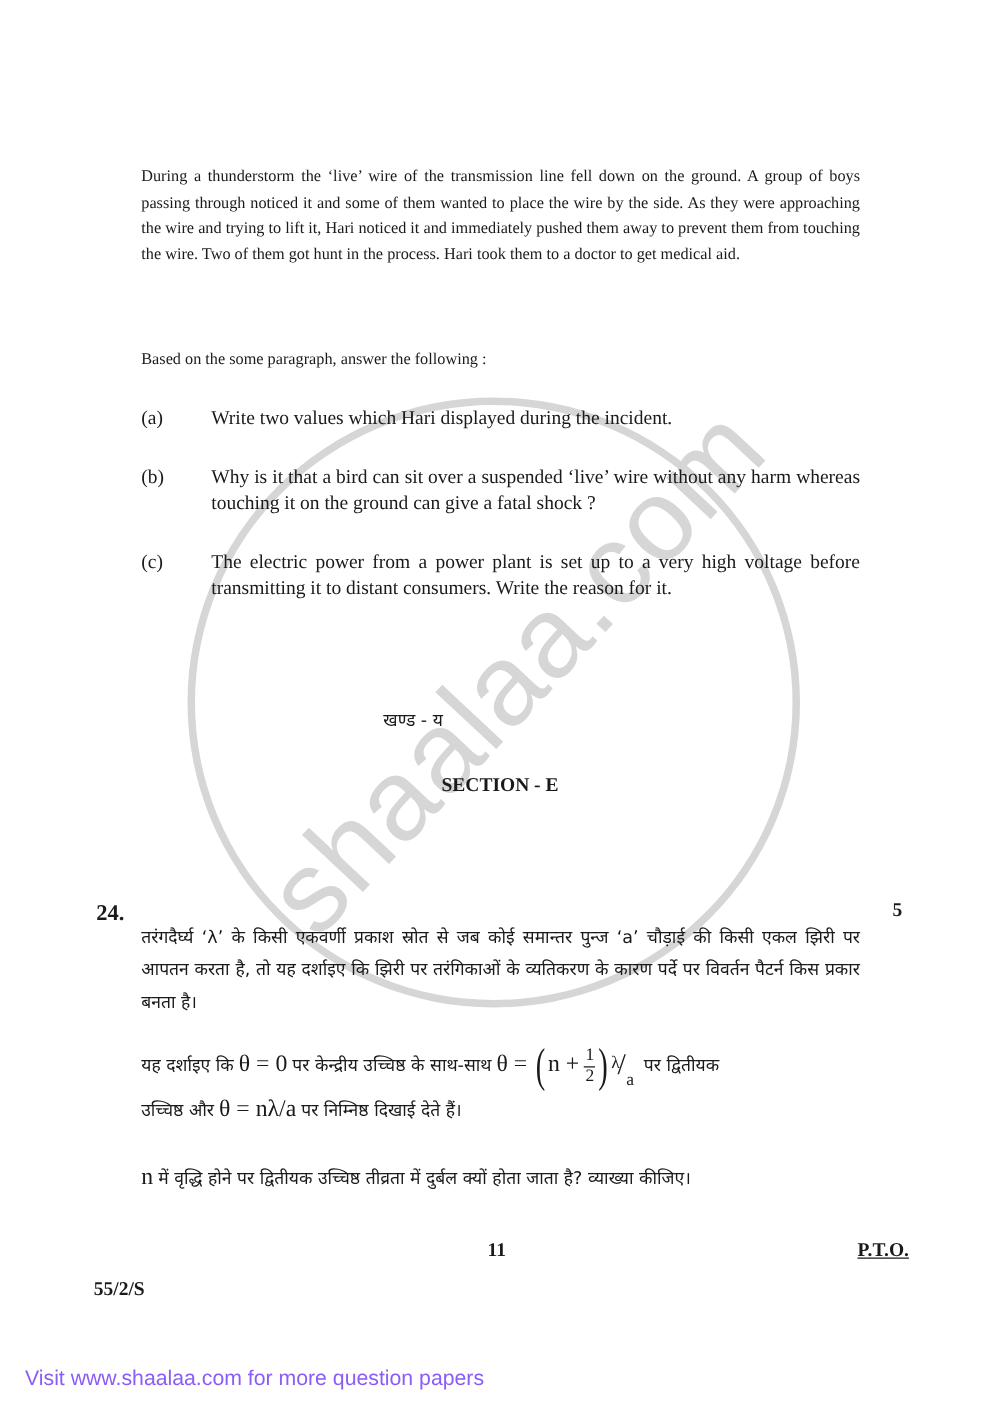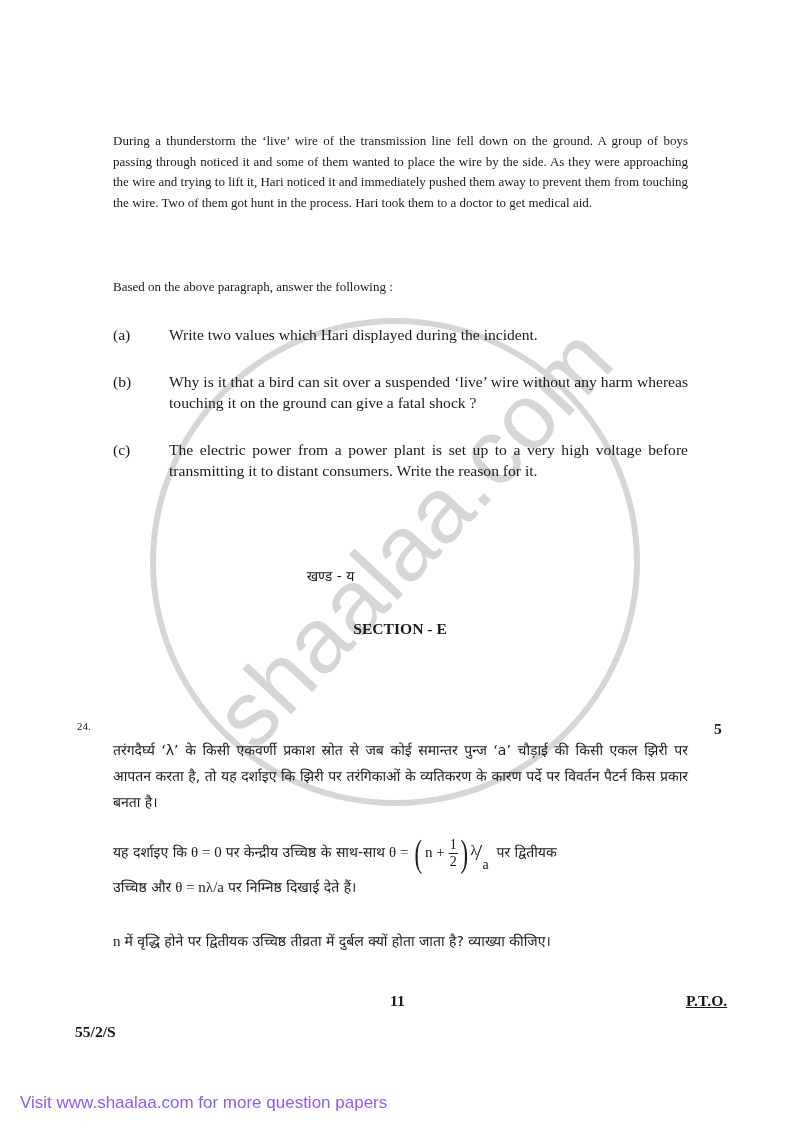--- a/index.html
+++ b/index.html
@@ -84,22 +84,22 @@
     position: absolute;
     top: 620px; left: 0; width: 800px;
     text-align: center;
     font-weight: bold;
     font-size: 15.6px;
   }
 
   .q-num {
     position: absolute;
     left: 77px; top: 720px;
-    font-weight: normal;
-    font-size: 11px;
+    font-weight: bold;
+    font-size: 18px;
   }
   .q-marks {
     position: absolute;
     left: 714px; top: 720px;
     font-weight: bold;
     font-size: 15.6px;
   }
   .hindi {
     font-family: "DejaVu Sans", sans-serif;
     font-size: 14px;
@@ -122,21 +122,21 @@
   .q-line3 {
     position: absolute;
     left: 113px; top: 877px;
     width: 575px;
   }
   .q-line4 {
     position: absolute;
     left: 113px; top: 931px;
     width: 580px;
   }
-  .math { font-family: "Liberation Serif", "DejaVu Serif", serif; font-size: 15px; }
+  .math { font-family: "Liberation Serif", "DejaVu Serif", serif; font-size: 19px; }
   .paren {
     display: inline-block;
     font-size: 38px;
     font-weight: 100;
     vertical-align: middle;
     line-height: 1;
     transform: scaleX(0.6);
   }
   .frac {
     display: inline-block;
@@ -182,21 +182,21 @@
 
 <div class="page">
 
   <div class="wm-circle"></div>
   <div class="wm-text">shaalaa.com</div>
 
   <div class="content">
 
     <p class="para intro" style="margin:0">During a thunderstorm the ‘live’ wire of the transmission line fell down on the ground.  A group of boys passing through noticed it and some of them wanted to place the wire by the side.  As they were approaching the wire and trying to lift it, Hari noticed it and immediately pushed them away to prevent them from touching the wire.  Two of them got hunt in the process.  Hari took them to a doctor to get medical aid.</p>
 
-    <p class="para based" style="margin:0">Based on the above paragraph, answer the following :</p>
+    <p class="para based" style="margin:0">Based on the some paragraph, answer the following :</p>
 
     <div class="sub sub-a">
       <span class="lbl">(a)</span>
       <span class="txt">Write two values which Hari displayed during the incident.</span>
     </div>
 
     <div class="sub sub-b">
       <span class="lbl">(b)</span>
       <span class="txt">Why is it that a bird can sit over a suspended ‘live’ wire without any harm whereas touching it on the ground can give a fatal shock ?</span>
     </div>

